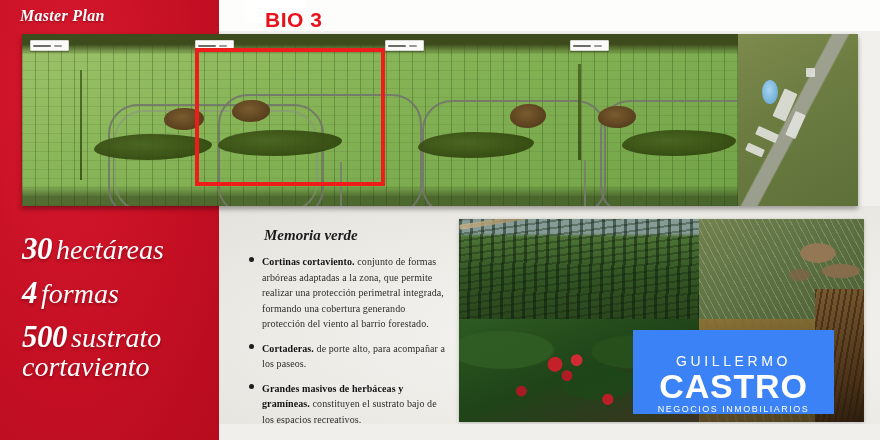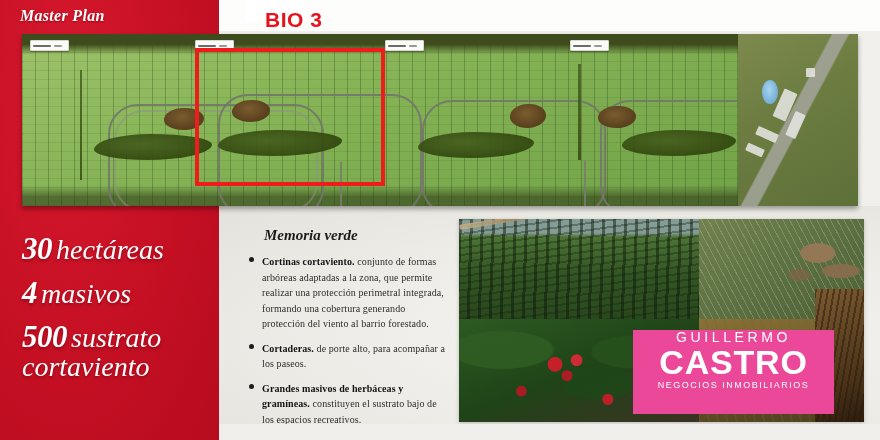--- a/index.html
+++ b/index.html
@@ -190,22 +190,22 @@
       repeating-linear-gradient(100deg, rgba(40,24,10,.5) 0 2px, rgba(0,0,0,0) 2px 6px),
       linear-gradient(160deg,#7a5a30,#4a3218 70%,#2c1d0e);
   }
   .ph-stick{
     left:242px;top:148px;width:75px;height:5px;transform:rotate(-9deg);
     background:linear-gradient(90deg,#c8b48c,#9d8559);border-radius:2px;opacity:.85;
   }
 
   .logo{
     position:absolute;left:633px;top:330px;width:201px;height:84px;z-index:9;
-    background:#ec4899;color:#ffffff;
-    display:flex;flex-direction:column;align-items:center;justify-content:flex-start;
+    background:#3b82f6;color:#ffffff;
+    display:flex;flex-direction:column;align-items:center;justify-content:flex-end;
   }
   .logo .l1{font-size:14px;letter-spacing:3.6px;font-weight:400;line-height:1;}
   .logo .l2{font-size:34px;letter-spacing:.8px;font-weight:bold;line-height:1.05;margin-top:1px;}
   .logo .l3{font-size:9px;letter-spacing:1.5px;font-weight:400;line-height:1;}
 
   .bottom-white{
     position:absolute;left:219px;top:424px;width:661px;height:16px;background:#f1efeb;z-index:7;
   }
 </style>
 </head>
@@ -275,21 +275,21 @@
 
   <div class="highlight-box"></div>
 
   <div class="stats">
     <div class="stat">
       <span class="num">30</span>
       <span class="word">hectáreas</span>
     </div>
     <div class="stat">
       <span class="num">4</span>
-      <span class="word">masivos</span>
+      <span class="word">formas</span>
     </div>
     <div class="stat wrap">
       <span class="num">500</span>
       <span class="word">sustrato</span>
       <div class="word">cortaviento</div>
     </div>
   </div>
 
   <div class="memo-card">
     <div class="memo-title">Memoria verde</div>

